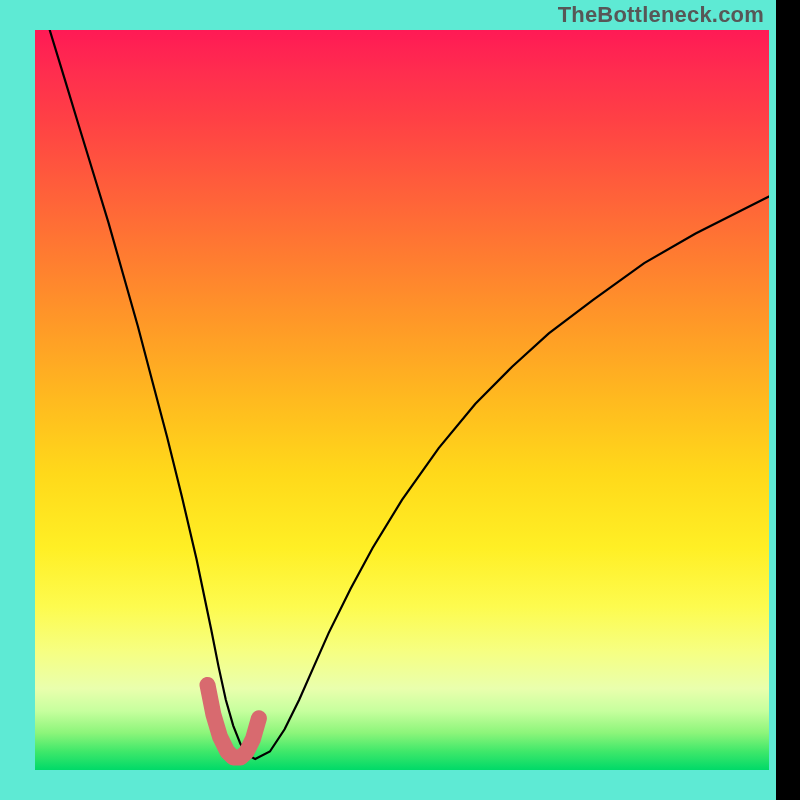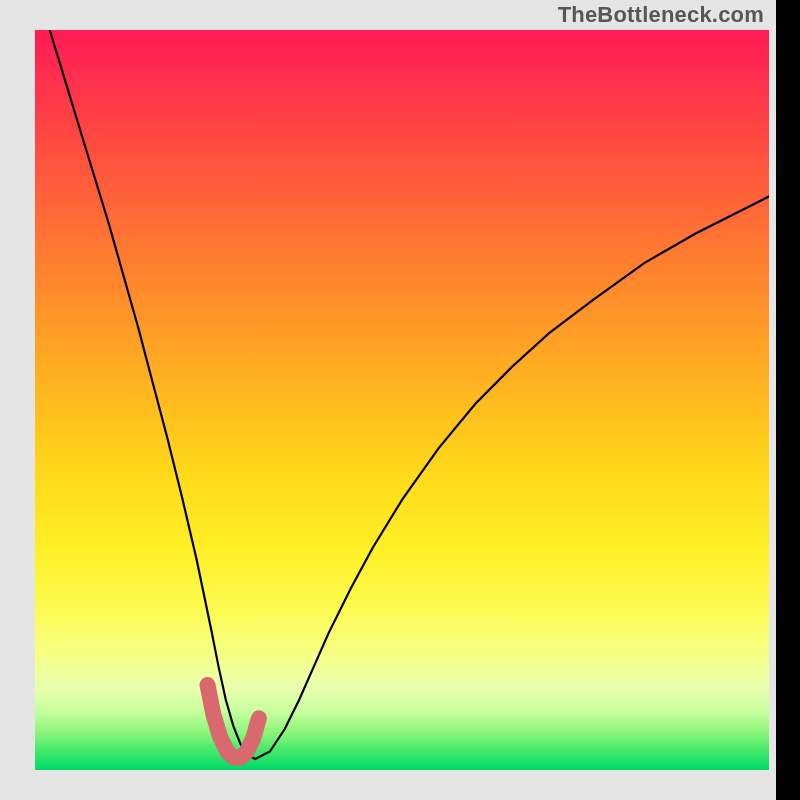--- a/index.html
+++ b/index.html
@@ -9,21 +9,21 @@
     height: 800px;
     background: #000;
     overflow: hidden;
   }
   .frame {
     position: absolute;
     left: 0;
     top: 0;
     width: 776px;
     height: 800px;
-    background: #e5e5e5;
+    background: #5eead4;
   }
   .watermark {
     position: absolute;
     top: 2px;
     right: 12px;
     font-family: Arial, Helvetica, sans-serif;
     font-size: 22px;
     font-weight: 600;
     color: #575757;
     letter-spacing: 0.2px;

